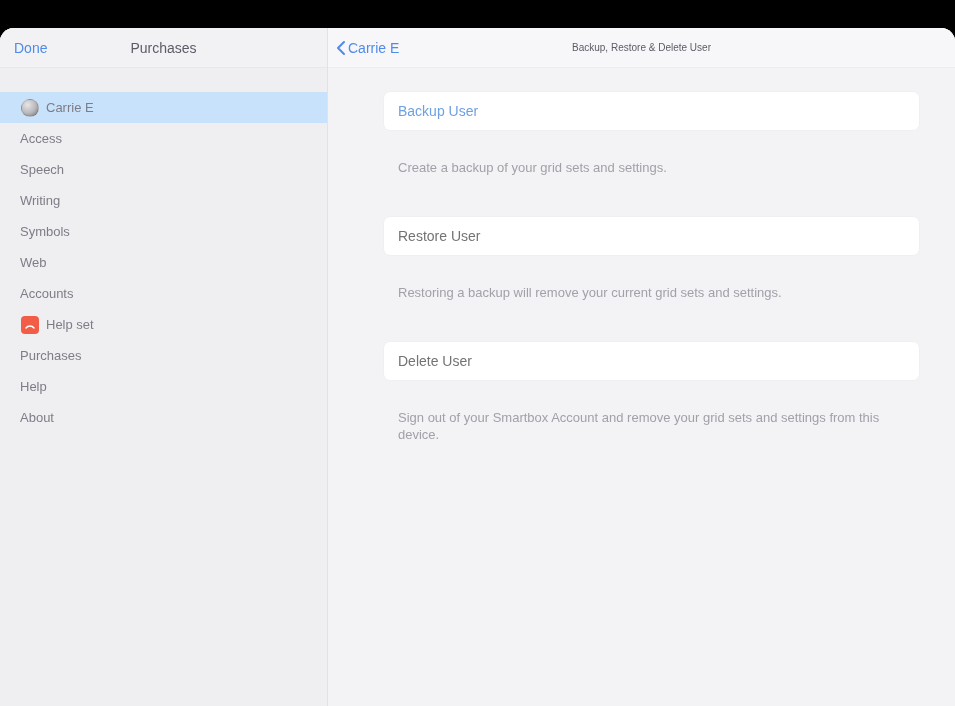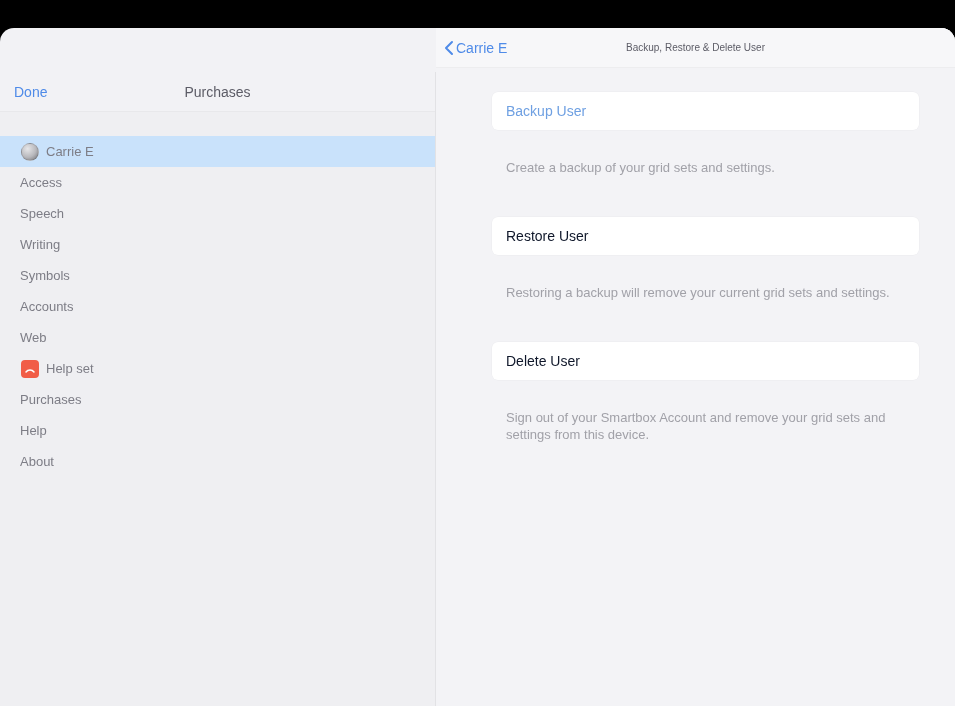--- a/index.html
+++ b/index.html
@@ -21,26 +21,25 @@
       right: 0;
       bottom: 0;
       background: #f2f2f5;
       border-top-left-radius: 14px;
       border-top-right-radius: 14px;
       display: flex;
       flex-direction: row;
       overflow: hidden;
     }
     .sidebar {
-      width: 436px;
+      width: 328px;
       background: #efeff2;
       display: flex;
       flex-direction: column;
       border-right: 1px solid rgba(0,0,0,0.05);
-      margin-top: 44px;
     }
     .sidebar-header {
       height: 40px;
       display: flex;
       align-items: center;
       position: relative;
       border-bottom: 1px solid rgba(0,0,0,0.04);
       background: #f2f2f5;
     }
     .sidebar-done {
@@ -154,21 +153,21 @@
       border-radius: 6px;
       height: 38px;
       display: flex;
       align-items: center;
       padding: 0 14px;
       font-size: 14px;
       cursor: pointer;
       box-shadow: 0 0 0 0.5px rgba(0,0,0,0.03);
     }
     .option-card.blue { color: #6fa0e2; }
-    .option-card.red  { color: #0f172a; }
+    .option-card.red  { color: #737373; }
     .helper-text {
       font-size: 13px;
       color: #a1a1a8;
       padding: 10px 14px 20px 14px;
       line-height: 1.3;
     }
   </style>
 </head>
 <body>
 
@@ -194,24 +193,24 @@
       <div class="sidebar-item">
         <span>Speech</span>
       </div>
       <div class="sidebar-item">
         <span>Writing</span>
       </div>
       <div class="sidebar-item">
         <span>Symbols</span>
       </div>
       <div class="sidebar-item">
+        <span>Web</span>
+      </div>
+      <div class="sidebar-item">
         <span>Accounts</span>
-      </div>
-      <div class="sidebar-item">
-        <span>Web</span>
       </div>
 
       <div class="sidebar-item">
         <span class="icon-slot">
           <span class="grid-icon">
             <svg viewBox="0 0 24 24" fill="none" stroke="#ffffff" stroke-width="3" stroke-linecap="round">
               <path d="M4 18 A10 10 0 0 1 20 18"></path>
             </svg>
           </span>
         </span>

